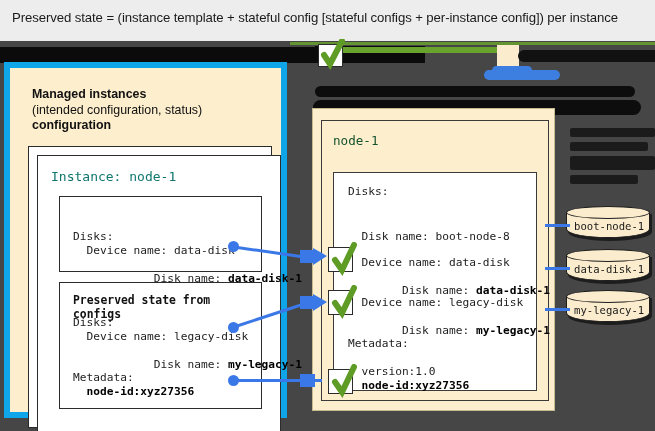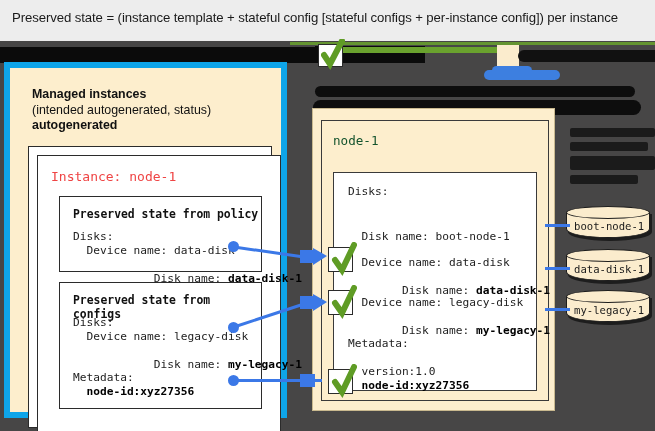--- a/index.html
+++ b/index.html
@@ -91,21 +91,21 @@
     position:absolute;left:18px;top:78px;width:244px;height:282px;
     background:#fff;border:1px solid #2b2b2b;box-sizing:border-box;
   }
   .stack-front{
     position:absolute;left:27px;top:87px;width:244px;height:282px;
     background:#fff;border:1px solid #2b2b2b;box-sizing:border-box;
   }
   .instance-title{
     position:absolute;left:13px;top:13px;
     font-family:"DejaVu Sans Mono","Liberation Mono",monospace;
-    font-size:13px;color:#ef4444;letter-spacing:0px;
+    font-size:13px;color:#0f766e;letter-spacing:0px;
   }
 
   .sub-box{
     position:absolute;background:#fff;border:1px solid #2b2b2b;
     box-sizing:border-box;
   }
   .sub-box .stitle{
     position:absolute;left:13px;top:10px;
     font-family:"DejaVu Sans Mono","Liberation Mono",monospace;
     font-weight:bold;font-size:11.4px;color:#111;
@@ -212,50 +212,49 @@
     </svg>
   </div>
 
   <div class="panel-right-outer"></div>
   <div class="panel-right-inner"></div>
   <div class="node-title">node-1</div>
 
   <div class="node-white">
     <div class="mono" style="position:absolute;left:14px;top:12px;">Disks:</div>
 
-    <div class="mono" style="position:absolute;left:14px;top:57px;">  Disk name: boot-node-1</div>
+    <div class="mono" style="position:absolute;left:14px;top:57px;">  Disk name: boot-node-8</div>
 
     <div class="mono" style="position:absolute;left:14px;top:83px;">  Device name: data-disk</div>
     <div class="mono" style="position:absolute;left:14px;top:97px;">
       <span>  Disk name: </span><b>data-disk-1</b>
     </div>
 
     <div class="mono" style="position:absolute;left:14px;top:123px;">  Device name: legacy-disk</div>
     <div class="mono" style="position:absolute;left:14px;top:137px;">
       <span>  Disk name: </span><b>my-legacy-1</b>
     </div>
 
     <div class="mono" style="position:absolute;left:14px;top:164px;">Metadata:</div>
     <div class="mono" style="position:absolute;left:14px;top:192px;">  version:1.0</div>
     <div class="mono" style="position:absolute;left:14px;top:206px;"><b>  node-id:xyz27356</b></div>
   </div>
 
   <div class="panel-left">
     <div class="hdr">
       <b>Managed instances</b><br>
-      <span>(intended autogenerated, status)</span><br>
-      <b>autogenerated</b>
+      <span>(intended configuration, status)</span><br>
+      <b>configuration</b>
     </div>
 
     <div class="stack-back"></div>
     <div class="stack-front">
       <div class="instance-title">Instance: node-1</div>
 
       <div class="sub-box" style="left:21px;top:40px;width:203px;height:76px;">
-        <div class="stitle">Preserved state from policy</div>
         <div class="mono" style="position:absolute;left:13px;top:33px;">Disks:</div>
         <div class="mono" style="position:absolute;left:13px;top:47px;">  Device name: data-disk</div>
         <div class="mono" style="position:absolute;left:13px;top:61px;">
           <span>  Disk name: </span><b>data-disk-1</b>
         </div>
       </div>
 
       <div class="sub-box" style="left:21px;top:126px;width:203px;height:127px;">
         <div class="stitle">Preserved state from configs</div>
         <div class="mono" style="position:absolute;left:13px;top:33px;">Disks:</div>

